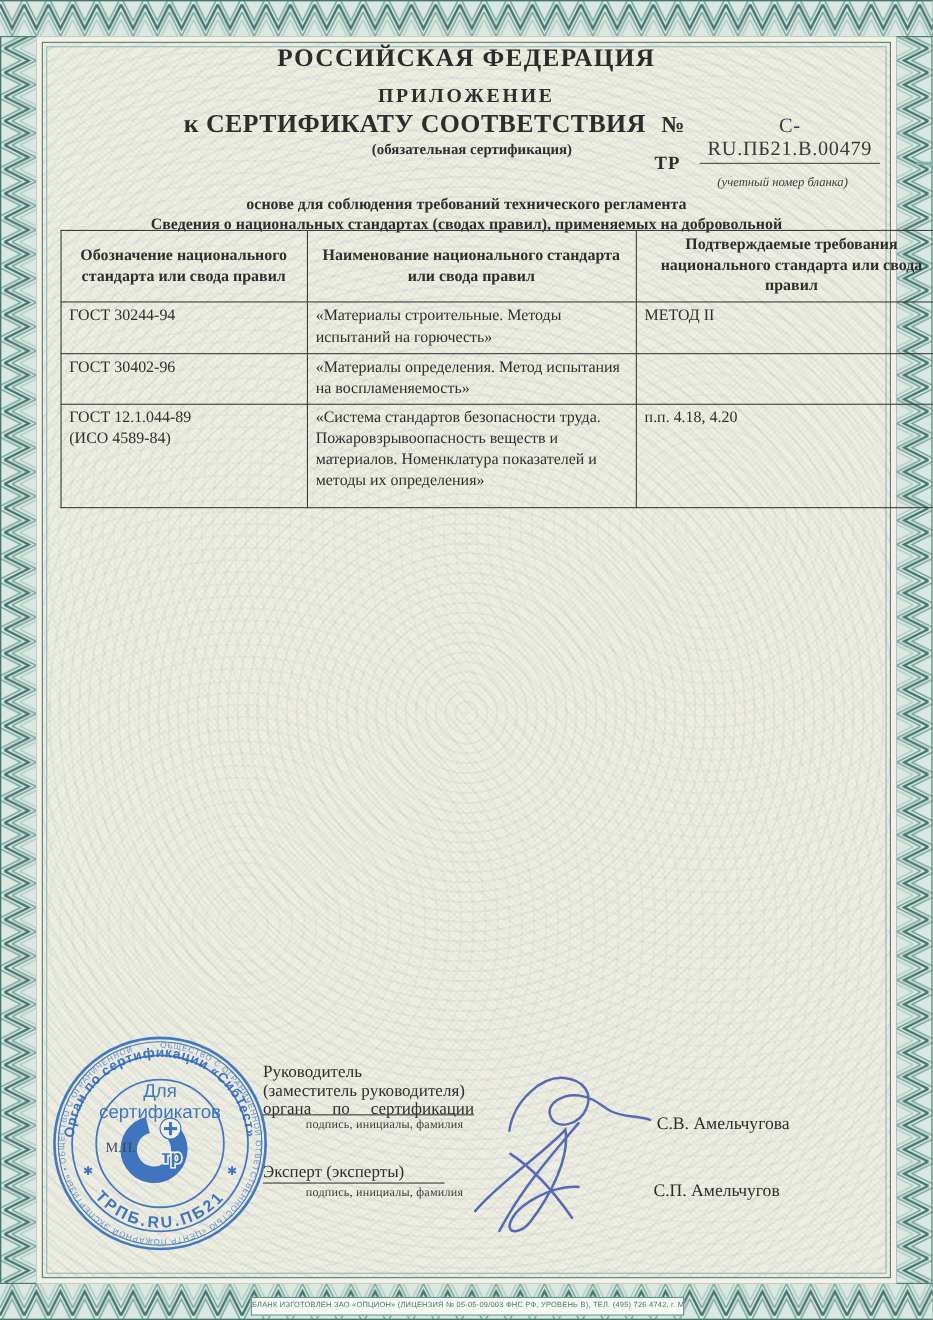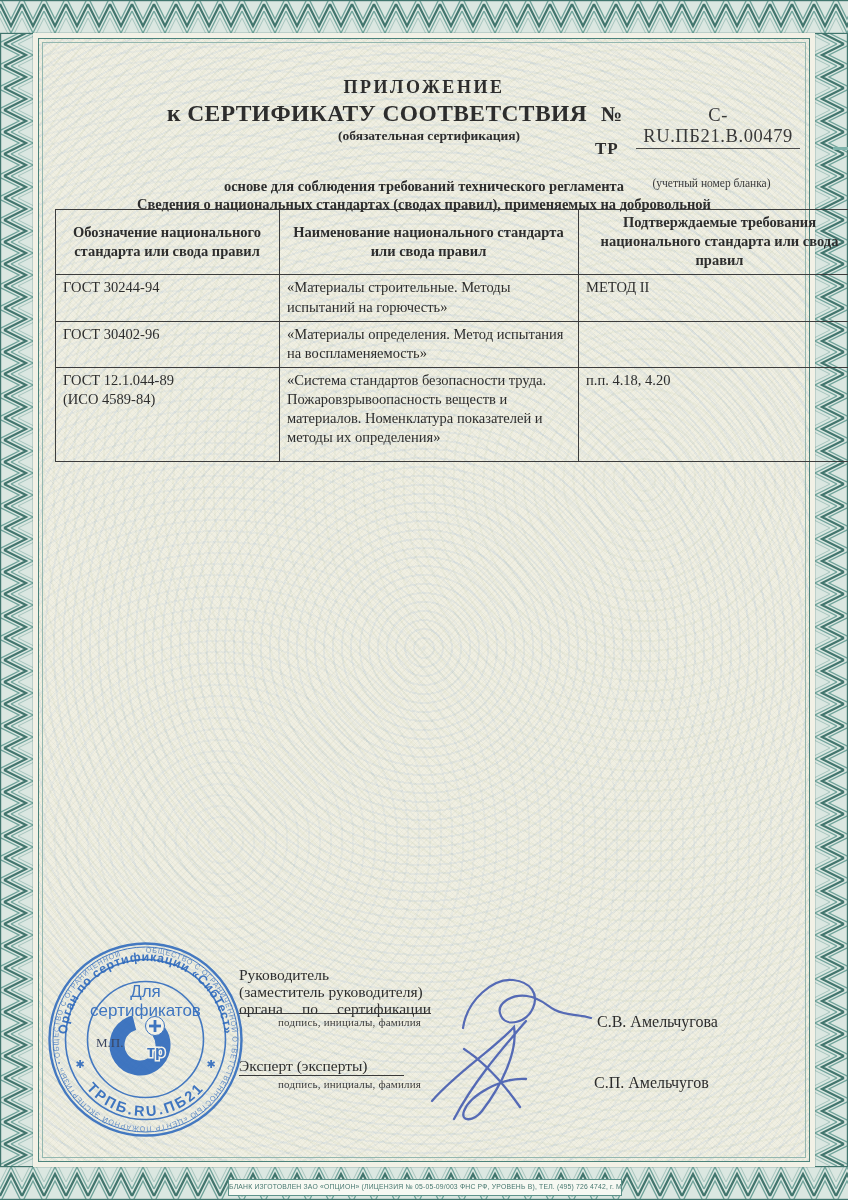--- a/index.html
+++ b/index.html
@@ -30,21 +30,21 @@
   .cert-row{top:100px;left:167px;right:48px;display:flex;align-items:baseline;gap:14px;}
   .cert-prefix{font-size:23.5px;font-weight:bold;letter-spacing:.4px;white-space:nowrap;}
   .no-sign{font-size:21px;font-weight:bold;}
   .fill-line{flex:1;border-bottom:1.5px solid #4a4a4a;text-align:center;padding:0 4px 1px;}
   .cert-number{font-size:18.5px;color:#383838;letter-spacing:.6px;}
   .mandatory{top:128px;left:254px;width:350px;text-align:center;font-size:13.5px;font-weight:bold;}
   .tr-block{top:139px;left:595px;width:205px;}
   .tr-row{display:flex;align-items:baseline;}
   .tr-label{font-size:17px;font-weight:bold;letter-spacing:1px;margin-right:9px;}
   .blank-number{font-family:"Liberation Mono", monospace;font-weight:bold;font-size:19px;color:#c5271d;letter-spacing:3px;}
-  .blank-caption{margin-left:28px;text-align:center;font-size:11.5px;color:#3a3a3a;margin-top:18px;}
+  .blank-caption{margin-left:28px;text-align:center;font-size:11.5px;color:#3a3a3a;margin-top:1px;font-style:italic;}
   .intro{top:177px;left:56px;right:56px;text-align:center;font-size:14.5px;font-weight:bold;line-height:1.27;}
   .std-table{top:209px;left:55px;width:758px;border-collapse:collapse;table-layout:fixed;font-size:14.5px;}
   .std-table th,.std-table td{border:1.5px solid #3c3c3c;padding:3px 8px 4px 7px;vertical-align:top;line-height:1.32;}
   .std-table th{font-weight:bold;text-align:center;vertical-align:middle;height:52px;}
   .col-1{width:208px;}.col-2{width:283px;}.col-3{width:267px;}
   .r1 td{height:32px;}.r2 td{height:37px;}.r3 td{height:86px;}
   .cell-standard{white-space:pre-wrap;}
   .stamp{left:37px;top:931px;width:217px;height:217px;}
   .mp-label{left:96px;top:1035px;font-size:13px;color:#3a4560;}
   .sig-label{left:239px;width:200px;font-size:15.5px;line-height:1.1;}
@@ -133,20 +133,21 @@
       </pattern>
     </defs>
     <rect width="848" height="34" fill="url(#zzB)"></rect>
     <rect y="0" width="848" height="1.2" fill="#41756d"></rect>
     <rect y="32.8" width="848" height="1.2" fill="#41756d"></rect>
   </svg>
 
   <div class="frame"></div>
   <div class="abs scan-dash"></div>
 
+  <div class="abs country">РОССИЙСКАЯ ФЕДЕРАЦИЯ</div>
   <div class="abs doc-title">ПРИЛОЖЕНИЕ</div>
 
   <div class="abs cert-row">
     <span class="cert-prefix">к СЕРТИФИКАТУ СООТВЕТСТВИЯ</span>
     <span class="no-sign">№</span>
     <span class="fill-line cert-number">C-RU.ПБ21.В.00479</span>
   </div>
   <div class="abs mandatory">(обязательная сертификация)</div>
 
   <div class="abs tr-block">

